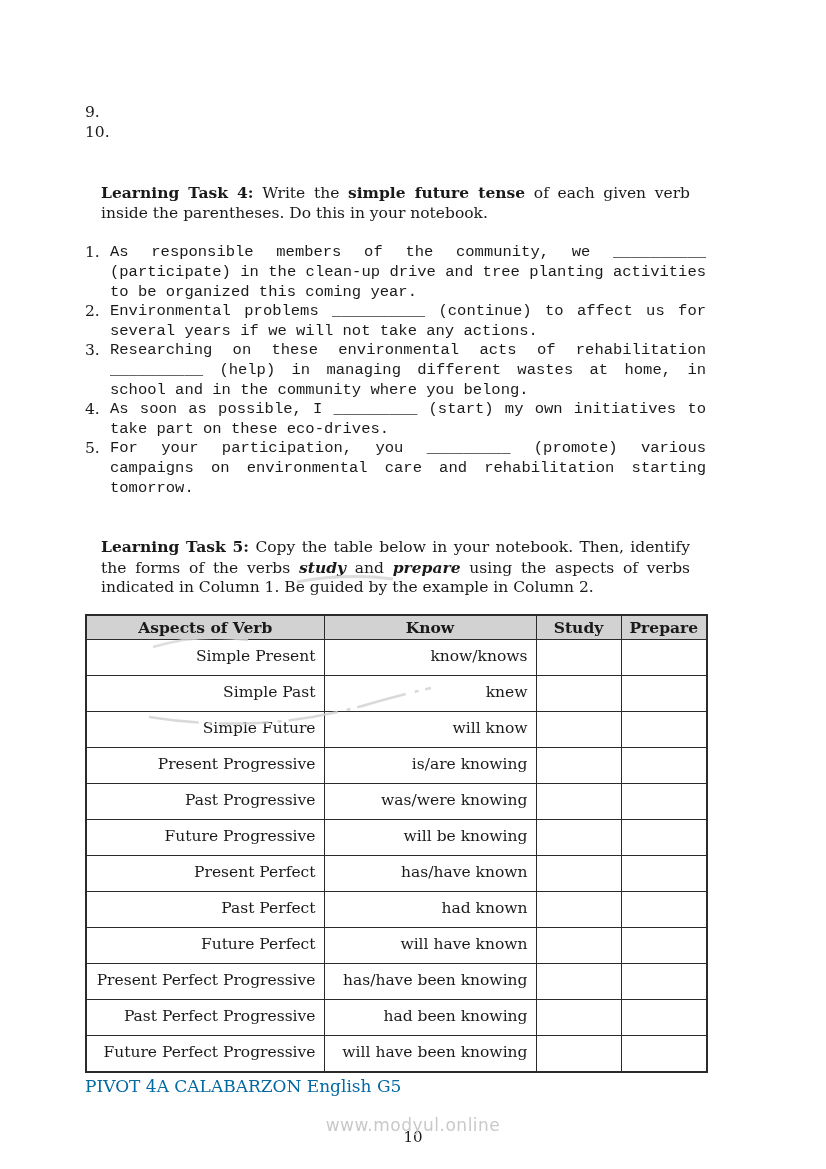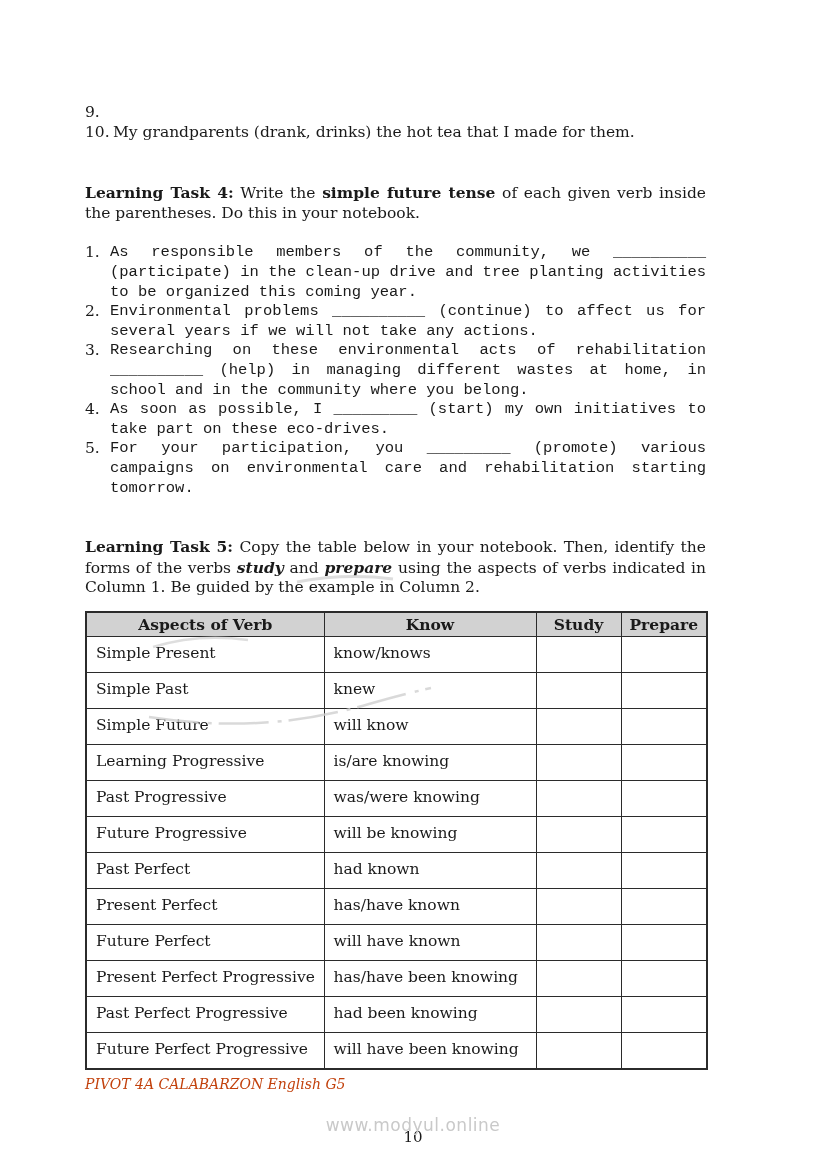--- a/index.html
+++ b/index.html
@@ -16,21 +16,21 @@
   .content {
     position: absolute;
     left: 85px;
     top: 103px;
     width: 621px;
     font-size: 15.5px;
     line-height: 19.6px;
   }
   .prev-item { display: flex; }
   .prev-item .num { width: 28px; flex-shrink: 0; }
-  .para { margin: 0; text-align: justify; }
+  .para { margin: 16px; text-align: justify; }
   .t4-intro { margin-top: 41px; }
   .items { margin-top: 20px; }
   .item { display: flex; }
   .item .num { width: 25px; flex-shrink: 0; }
   .item .text { flex: 1; text-align: justify; font-family: Liberation Mono, monospace; }
   .t5-intro { margin-top: 39px; }
   .bold { font-weight: bold; }
   .boldital { font-weight: bold; font-style: italic; }
 
   table.verb-table {
@@ -46,39 +46,38 @@
     overflow: hidden;
   }
   table.verb-table th {
     background: #d2d2d2;
     font-weight: bold;
     text-align: center;
     padding: 2px 3px;
     height: 19px;
   }
   table.verb-table td {
-    text-align: left;
+    text-align: right;
     padding: 6px 8px 9px 9px;
     height: 20px;
     vertical-align: middle;
   }
   .col-aspect { width: 238px; }
   .col-know  { width: 212px; }
   .col-study { width: 85px; }
   .col-prepare { width: 86px; }
 
   .scan-marks { position: absolute; left: 85px; top: 570px; pointer-events: none; }
 
   .footer-left {
     position: absolute;
     left: 85px;
     top: 1076px;
-    font-style: italic;
-    font-size: 14px;
-    color: #c2410c;
+    font-size: 17px;
+    color: #0369a1;
   }
   .page-num {
     position: absolute;
     left: 0;
     top: 1128px;
     width: 826px;
     text-align: center;
     font-size: 15px;
   }
   .watermark {
@@ -97,21 +96,20 @@
 <body>
 
 <div class="page">
   <div class="content">
 
     <div class="prev-item">
       <span class="num">9.</span>
     </div>
     <div class="prev-item">
       <span class="num">10.</span>
-      <span>My grandparents (drank, drinks) the hot tea that I made for them.</span>
     </div>
 
     <p class="para t4-intro"><span class="bold">Learning Task 4:</span> <span>Write the</span> <span class="bold">simple future tense</span> <span>of each given verb inside the parentheses. Do this in your notebook.</span></p>
 
     <div class="items">
       <div class="item">
         <span class="num">1.</span>
         <div class="text">As responsible members of the community, we __________ (participate) in the clean-up drive and tree planting activities to be organized this coming year.</div>
       </div>
       <div class="item">
@@ -162,46 +160,46 @@
           <td></td>
           <td></td>
         </tr>
         <tr>
           <td>Simple Future</td>
           <td>will know</td>
           <td></td>
           <td></td>
         </tr>
         <tr>
-          <td>Learning Progressive</td>
+          <td>Present Progressive</td>
           <td>is/are knowing</td>
           <td></td>
           <td></td>
         </tr>
         <tr>
           <td>Past Progressive</td>
           <td>was/were knowing</td>
           <td></td>
           <td></td>
         </tr>
         <tr>
           <td>Future Progressive</td>
           <td>will be knowing</td>
           <td></td>
           <td></td>
         </tr>
         <tr>
+          <td>Present Perfect</td>
+          <td>has/have known</td>
+          <td></td>
+          <td></td>
+        </tr>
+        <tr>
           <td>Past Perfect</td>
           <td>had known</td>
-          <td></td>
-          <td></td>
-        </tr>
-        <tr>
-          <td>Present Perfect</td>
-          <td>has/have known</td>
           <td></td>
           <td></td>
         </tr>
         <tr>
           <td>Future Perfect</td>
           <td>will have known</td>
           <td></td>
           <td></td>
         </tr>
         <tr>

